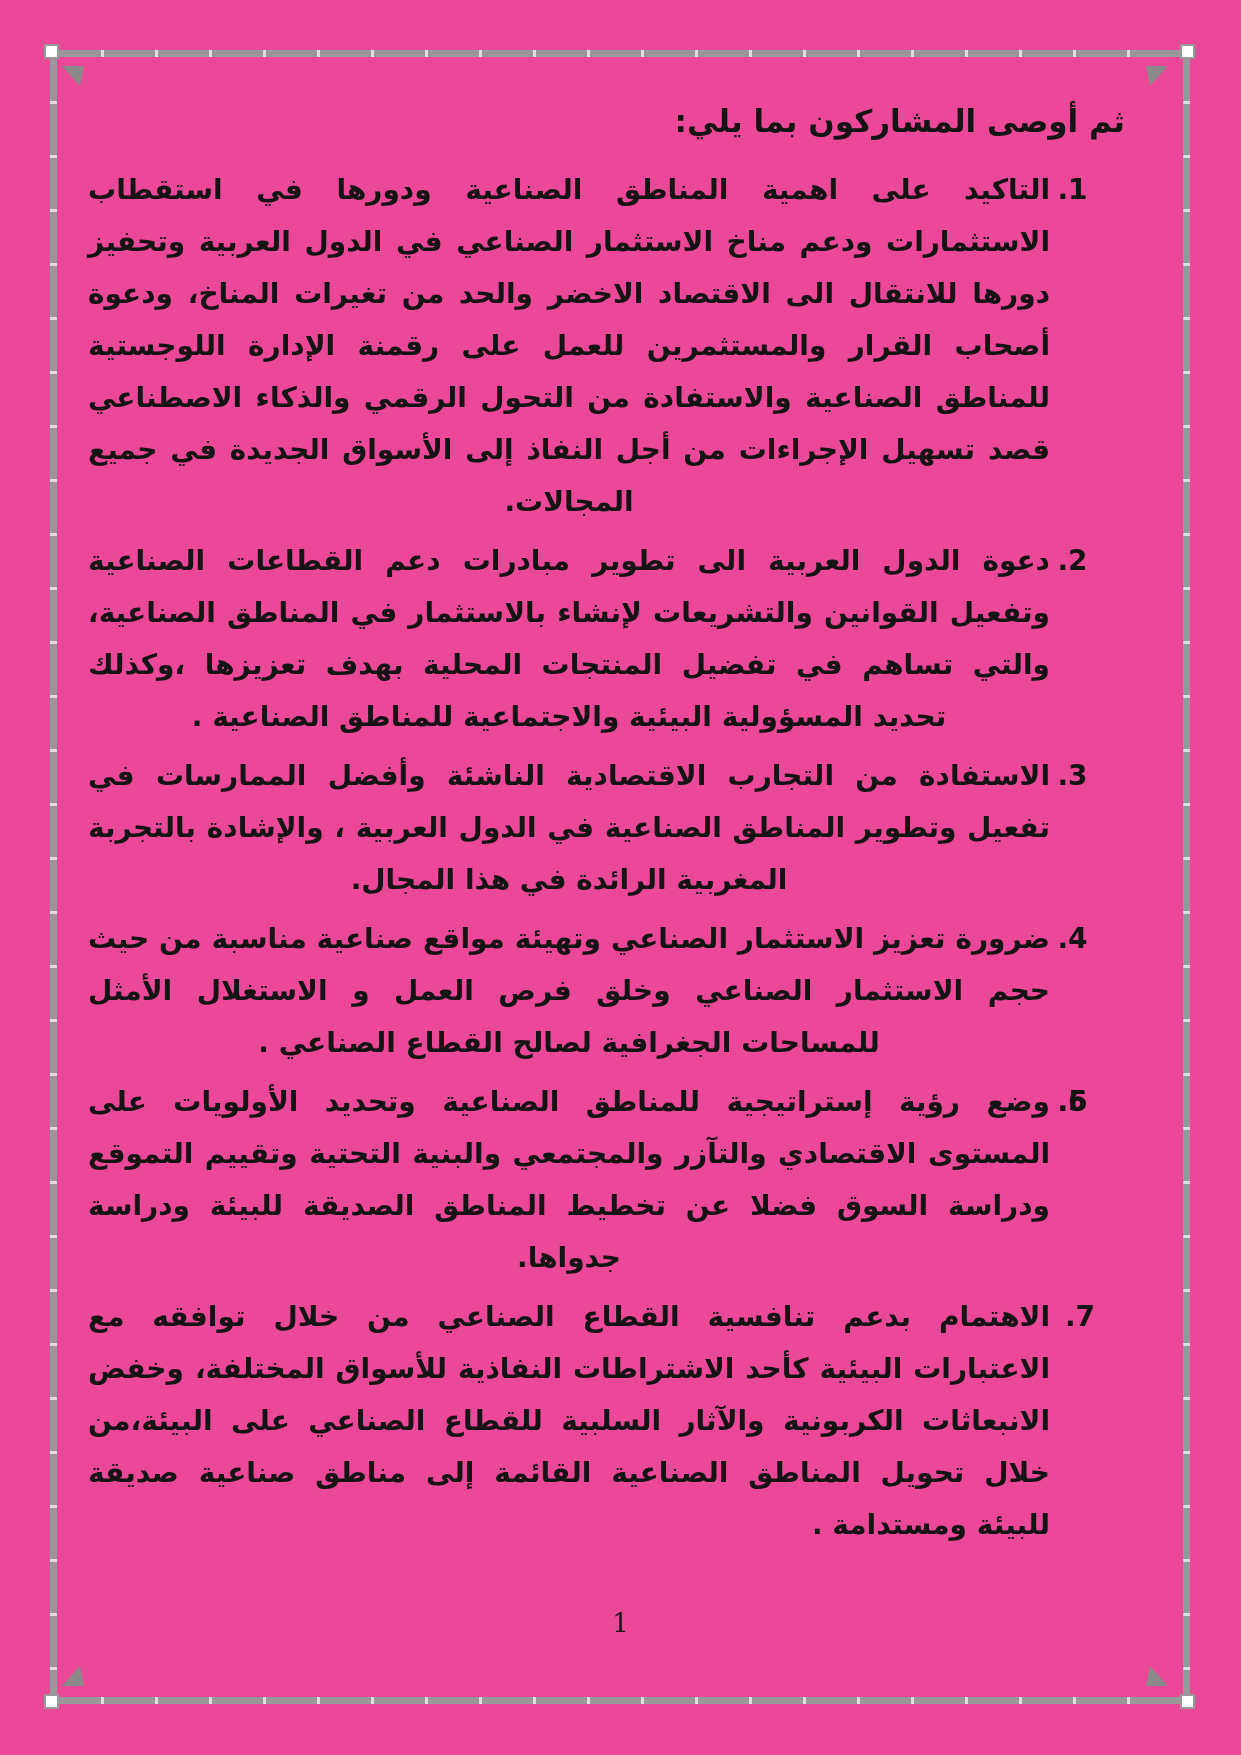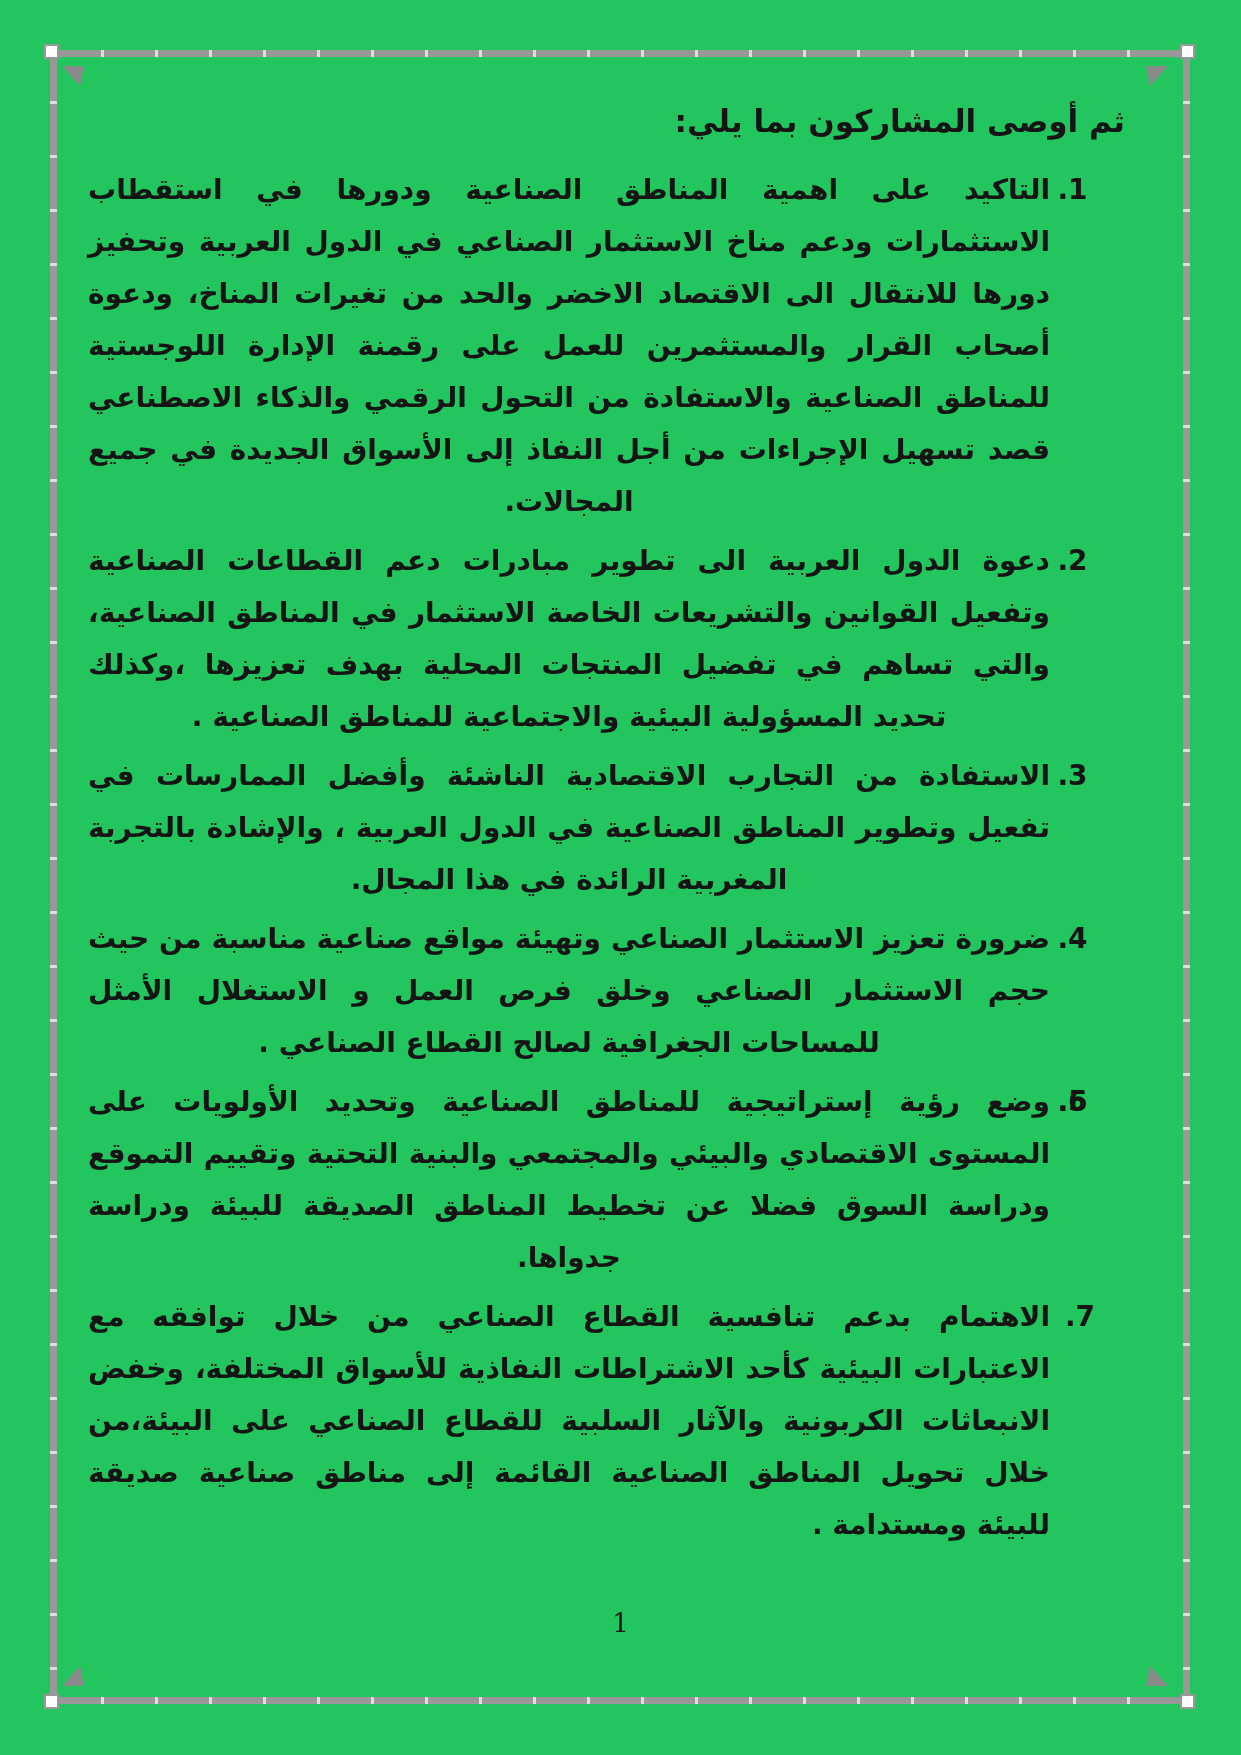--- a/index.html
+++ b/index.html
@@ -1,20 +1,20 @@
 <!DOCTYPE html>
 <html lang="ar" dir="rtl"><head>
 <meta charset="utf-8">
 <style>
   html,body{margin:0;padding:0;background:#ffffff;}
   .page{
     position:relative;
     width:1241px;
     height:1755px;
-    background:#22c55e;
+    background:#ec4899;
     overflow:hidden;
     direction:rtl;
     font-family:"DejaVu Sans", sans-serif;
     color:#141414;
   }
   
   .frame-top,.frame-bottom{
     position:absolute;left:50px;width:1140px;height:7px;
     background:repeating-linear-gradient(90deg,#989898 0 51px,#dedede 51px 54px);
   }
@@ -115,40 +115,40 @@
 
     <div class="doc-title">ثم أوصى المشاركون بما يلي:</div>
 
     <div class="rec-item">
       <span class="rec-num">1.</span>
       <span>التاكيد على اهمية المناطق الصناعية ودورها في استقطاب الاستثمارات ودعم مناخ الاستثمار الصناعي في الدول العربية وتحفيز دورها للانتقال الى الاقتصاد الاخضر والحد من تغيرات المناخ، ودعوة أصحاب القرار والمستثمرين للعمل على رقمنة الإدارة اللوجستية للمناطق الصناعية والاستفادة من التحول الرقمي والذكاء الاصطناعي قصد تسهيل الإجراءات من أجل النفاذ إلى الأسواق الجديدة في جميع المجالات.</span>
     </div>
 
     <div class="rec-item">
       <span class="rec-num">2.</span>
-      <span>دعوة الدول العربية الى تطوير مبادرات دعم القطاعات الصناعية وتفعيل القوانين والتشريعات الخاصة الاستثمار في المناطق الصناعية، والتي تساهم في تفضيل المنتجات المحلية بهدف تعزيزها ،وكذلك تحديد المسؤولية البيئية والاجتماعية للمناطق الصناعية .</span>
+      <span>دعوة الدول العربية الى تطوير مبادرات دعم القطاعات الصناعية وتفعيل القوانين والتشريعات لإنشاء بالاستثمار في المناطق الصناعية، والتي تساهم في تفضيل المنتجات المحلية بهدف تعزيزها ،وكذلك تحديد المسؤولية البيئية والاجتماعية للمناطق الصناعية .</span>
     </div>
 
     <div class="rec-item">
       <span class="rec-num">3.</span>
       <span>الاستفادة من التجارب الاقتصادية الناشئة وأفضل الممارسات في تفعيل وتطوير المناطق الصناعية في الدول العربية ، والإشادة بالتجربة المغربية الرائدة في هذا المجال.</span>
     </div>
 
     <div class="rec-item">
       <span class="rec-num">4.</span>
       <span>ضرورة تعزيز الاستثمار الصناعي وتهيئة مواقع صناعية مناسبة من حيث حجم الاستثمار الصناعي وخلق فرص العمل و الاستغلال الأمثل للمساحات الجغرافية لصالح القطاع الصناعي .</span>
     </div>
 
     <div class="rec-item">
       <span class="rec-num">5.</span>
     </div>
 
     <div class="rec-item">
       <span class="rec-num">6.</span>
-      <span>وضع رؤية إستراتيجية للمناطق الصناعية وتحديد الأولويات على المستوى الاقتصادي والبيئي والمجتمعي والبنية التحتية وتقييم التموقع ودراسة السوق فضلا عن تخطيط المناطق الصديقة للبيئة ودراسة جدواها.</span>
+      <span>وضع رؤية إستراتيجية للمناطق الصناعية وتحديد الأولويات على المستوى الاقتصادي والتآزر والمجتمعي والبنية التحتية وتقييم التموقع ودراسة السوق فضلا عن تخطيط المناطق الصديقة للبيئة ودراسة جدواها.</span>
     </div>
 
     <div class="rec-item last-right">
       <span class="rec-num">7.</span>
       <span>الاهتمام بدعم تنافسية القطاع الصناعي من خلال توافقه مع الاعتبارات البيئية كأحد الاشتراطات النفاذية للأسواق المختلفة، وخفض الانبعاثات الكربونية والآثار السلبية للقطاع الصناعي على البيئة،من خلال تحويل المناطق الصناعية القائمة إلى مناطق صناعية صديقة للبيئة ومستدامة .</span>
     </div>
 
   </div>
 
   <div class="page-footer">1</div>

